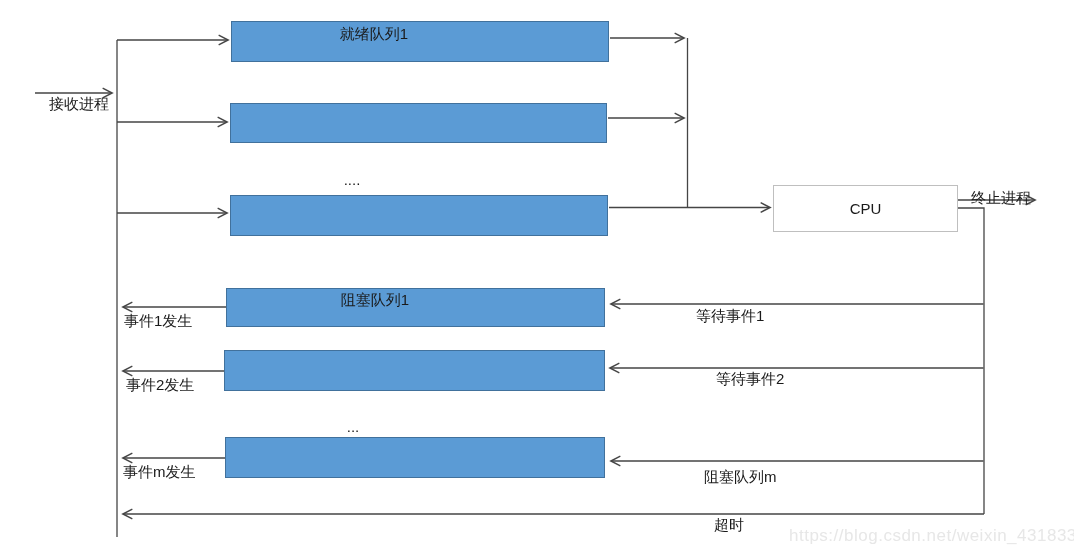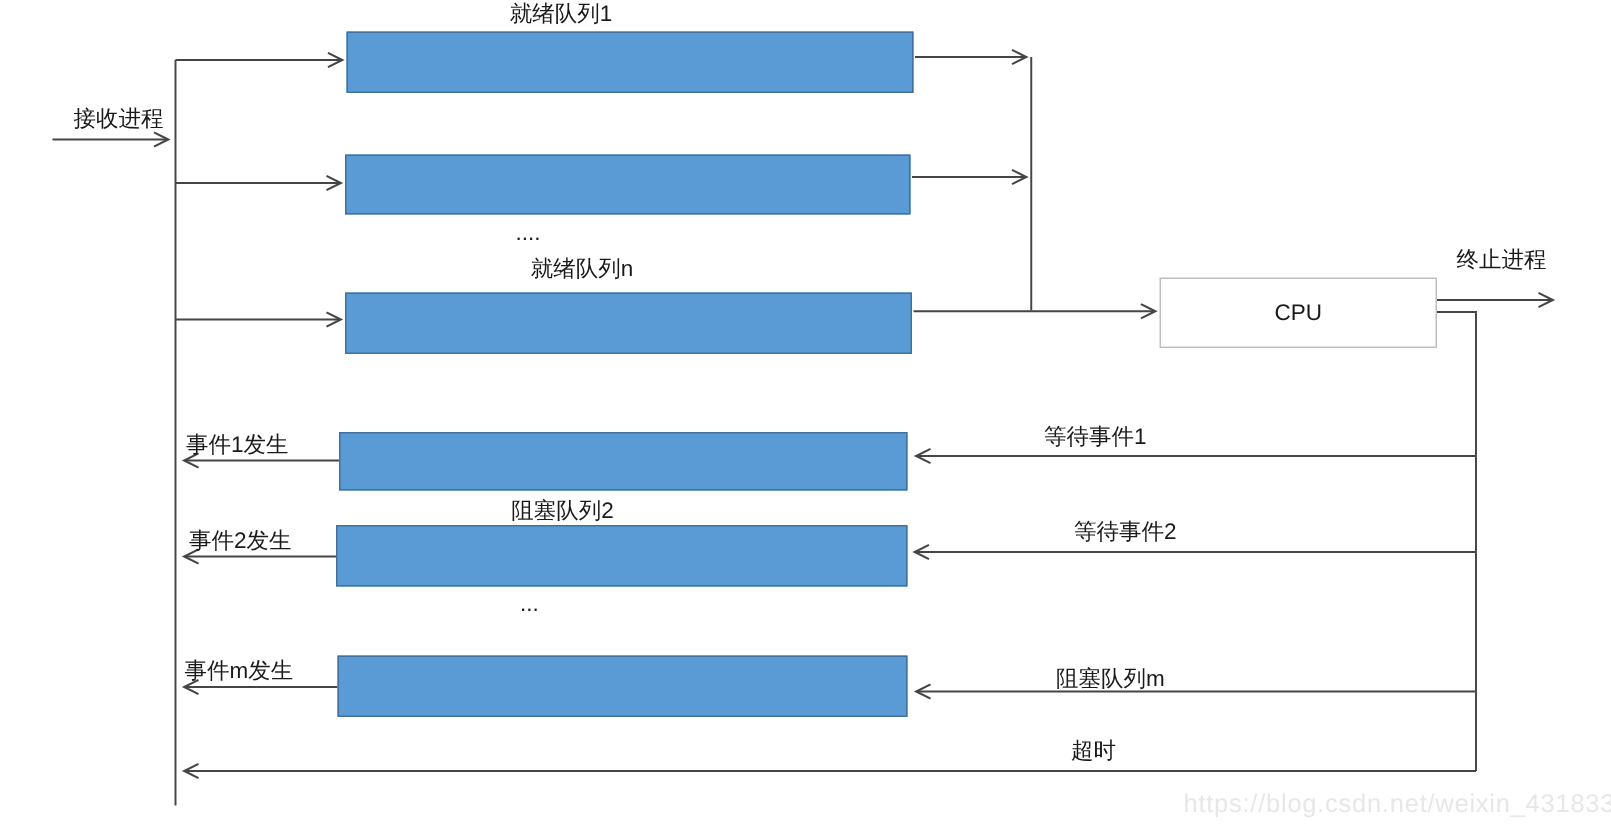--- a/index.html
+++ b/index.html
@@ -17,20 +17,21 @@
   }
   .wires{position:absolute;left:0;top:0;}
   .wires line,.wires path{stroke:var(--line);stroke-width:1.3;fill:none;}
   .qbox{
     position:absolute;background:var(--queue-fill);
     border:1px solid var(--queue-border);box-sizing:border-box;
   }
   .lbl{
     position:absolute;font-size:15px;line-height:18px;color:var(--text);
     white-space:nowrap;
+    margin-top:24px;
   }
   .lbl.center{text-align:center;width:150px;}
   .cpu{
     position:absolute;left:773px;top:185px;width:185px;height:47px;
     border:1px solid var(--cpu-border);background:#fff;box-sizing:border-box;
     display:flex;align-items:center;justify-content:center;
     font-size:15px;color:var(--text);
   }
   .watermark{
     position:absolute;left:789px;top:527px;font-size:17px;line-height:18px;
@@ -79,22 +80,21 @@
   <div class="qbox" style="left:231px;top:21px;width:378px;height:41px"></div>
   <div class="qbox" style="left:230px;top:103px;width:377px;height:40px"></div>
   <div class="qbox" style="left:230px;top:195px;width:378px;height:41px"></div>
 
   <div class="qbox" style="left:226px;top:288px;width:379px;height:39px"></div>
   <div class="qbox" style="left:224px;top:350px;width:381px;height:41px"></div>
   <div class="qbox" style="left:225px;top:437px;width:380px;height:41px"></div>
 
   <div class="lbl center" style="left:299px;top:1px">就绪队列1</div>
   <div class="lbl center" style="left:277px;top:147px">....</div>
-  <div class="lbl center" style="left:313px;top:171px">就绪队列n</div>
-  <div class="lbl center" style="left:300px;top:332px">阻塞队列2</div>
+  <div class="lbl center" style="left:300px;top:267px">阻塞队列1</div>
   <div class="lbl center" style="left:278px;top:394px">...</div>
 
   <div class="cpu">
     <span>CPU</span>
   </div>
 
   <div class="lbl" style="left:49px;top:71px">接收进程</div>
   <div class="lbl" style="left:971px;top:165px">终止进程</div>
   <div class="lbl" style="left:124px;top:288px">事件1发生</div>
   <div class="lbl" style="left:126px;top:352px">事件2发生</div>

